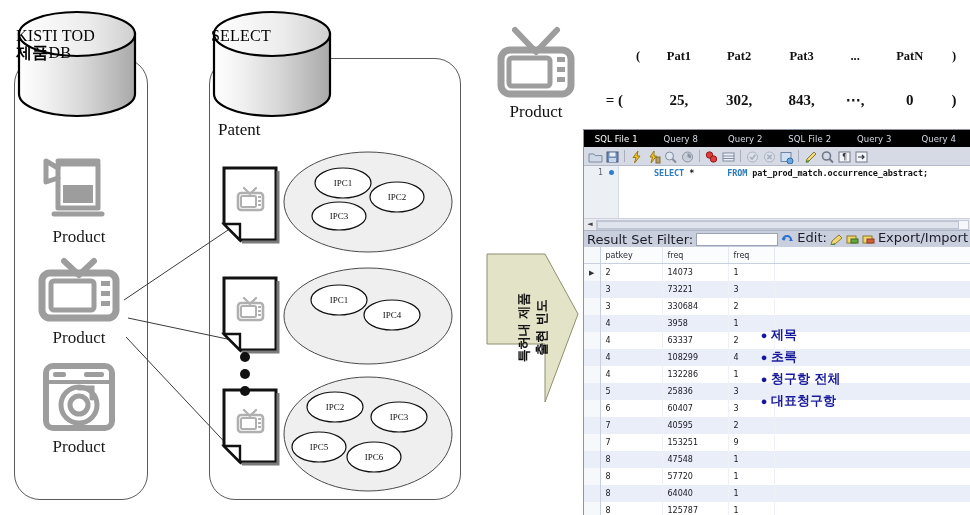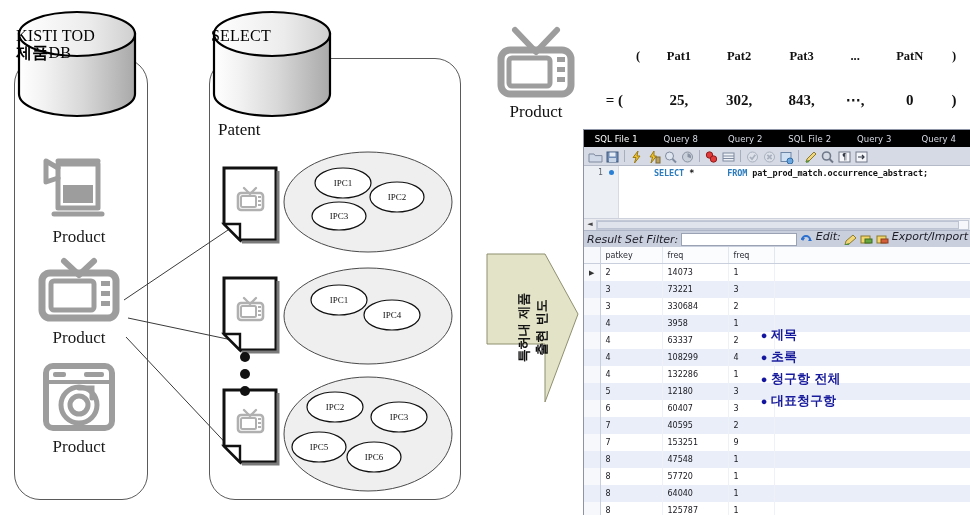--- a/index.html
+++ b/index.html
@@ -109,21 +109,21 @@
   #wb-sql .op{color:#111;font-weight:bold;}
 
   #wb-hscroll{height:11px;background:#e8eaf0;border-top:1px solid #ccd1dc;
       display:flex;align-items:center;}
   #wb-hscroll .arrowbtn{width:12px;height:9px;font-size:7px;color:#444;text-align:center;line-height:9px;}
   #wb-hscroll .track{flex:1;height:8px;background:#f6f7fa;border:1px solid #c3c9d6;margin-right:2px;}
   #wb-hscroll .thumb{height:6px;width:97%;background:#dfe3ec;border:1px solid #bcc3d2;}
 
   #wb-filterbar{height:16px;background:#c9cfdc;display:flex;align-items:center;
      padding:0 3px;gap:3px;border-top:1px solid #aeb5c6;}
-  #wb-filterbar .lbl{font-size:11px;color:#1c1c28;white-space:nowrap;font-style:italic;}
+  #wb-filterbar .lbl{font-size:13px;color:#1c1c28;white-space:nowrap;}
   #wb-filterbar .fbox{width:140px;height:11px;background:#fff;border:1px solid #9aa2b4;}
   #wb-filterbar .rightgrp{margin-left:auto;display:flex;gap:3px;}
 
   #wb-grid{background:#fff;height:268px;overflow:hidden;position:relative;}
   #wb-grid table{border-collapse:collapse;width:100%;table-layout:fixed;}
   #wb-grid th{
     font-size:8px;font-weight:normal;color:#2a2a34;background:#fbfcfe;
     border-bottom:1px solid #c9cfdc;border-right:1px solid #e3e7ef;
     height:14px;text-align:left;padding-left:5px;font-family:"DejaVu Sans",sans-serif;
   }
@@ -584,21 +584,21 @@
             <tr>
               <td class="colsel"></td>
               <td>4</td>
               <td>132286</td>
               <td>1</td>
               <td></td>
             </tr>
             <tr class="alt">
               <td class="colsel"></td>
               <td>5</td>
-              <td>12180</td>
+              <td>25836</td>
               <td>3</td>
               <td></td>
             </tr>
             <tr>
               <td class="colsel"></td>
               <td>6</td>
               <td>60407</td>
               <td>3</td>
               <td></td>
             </tr>

